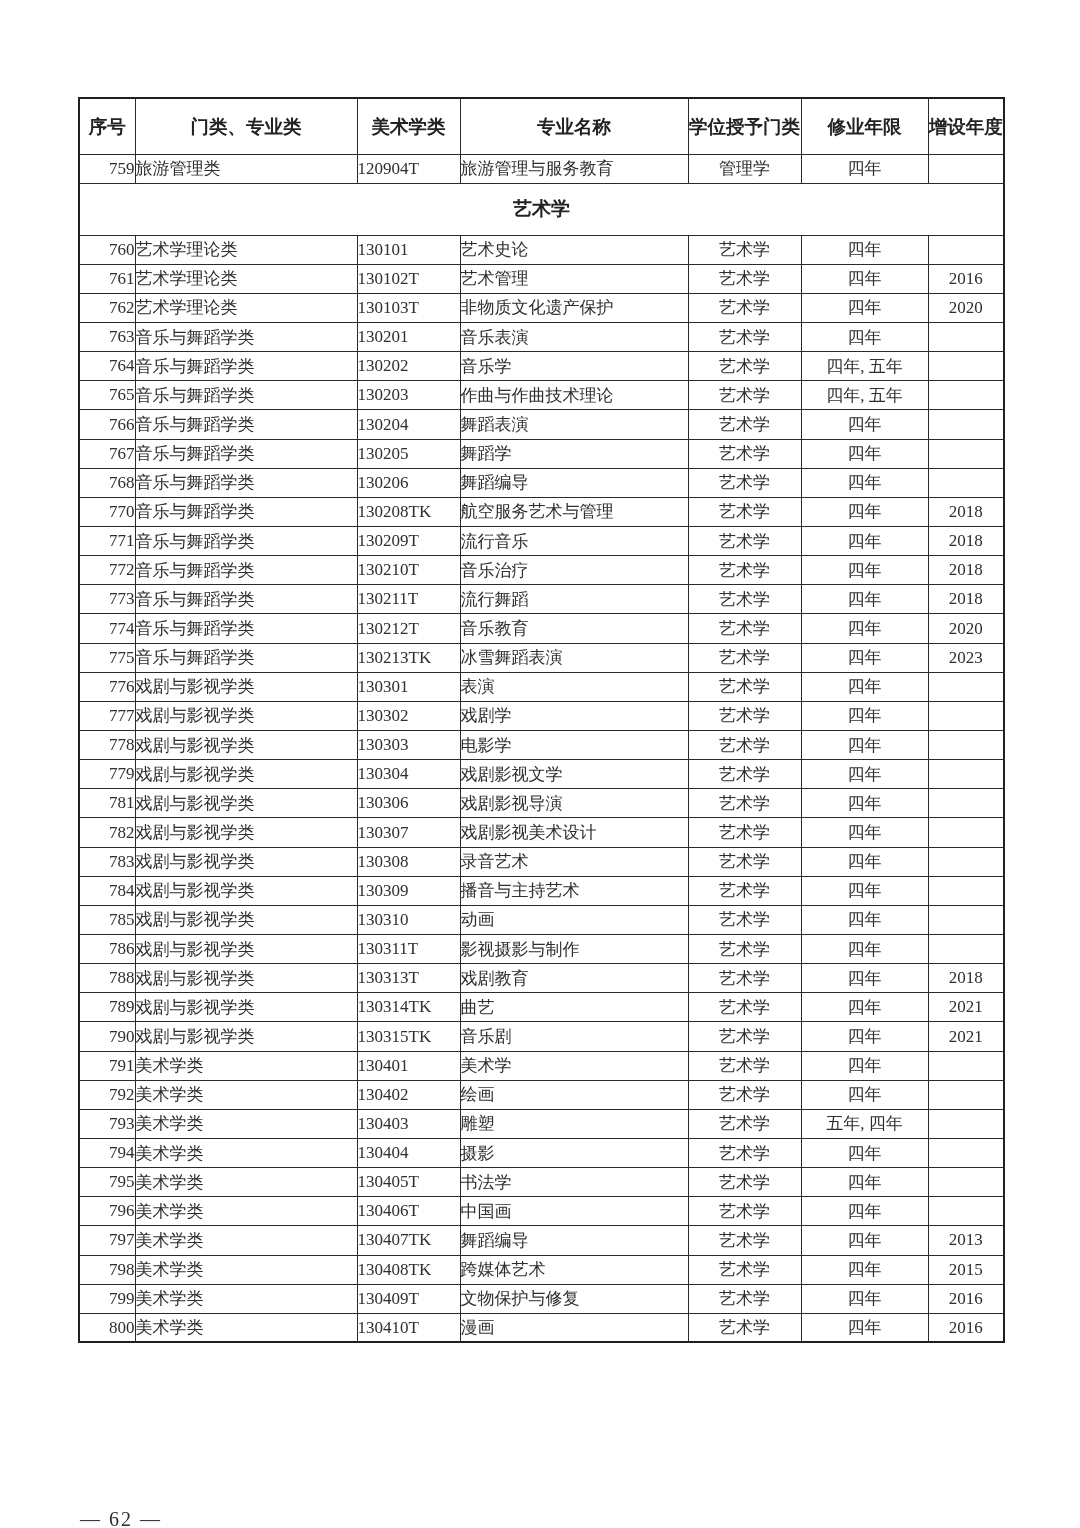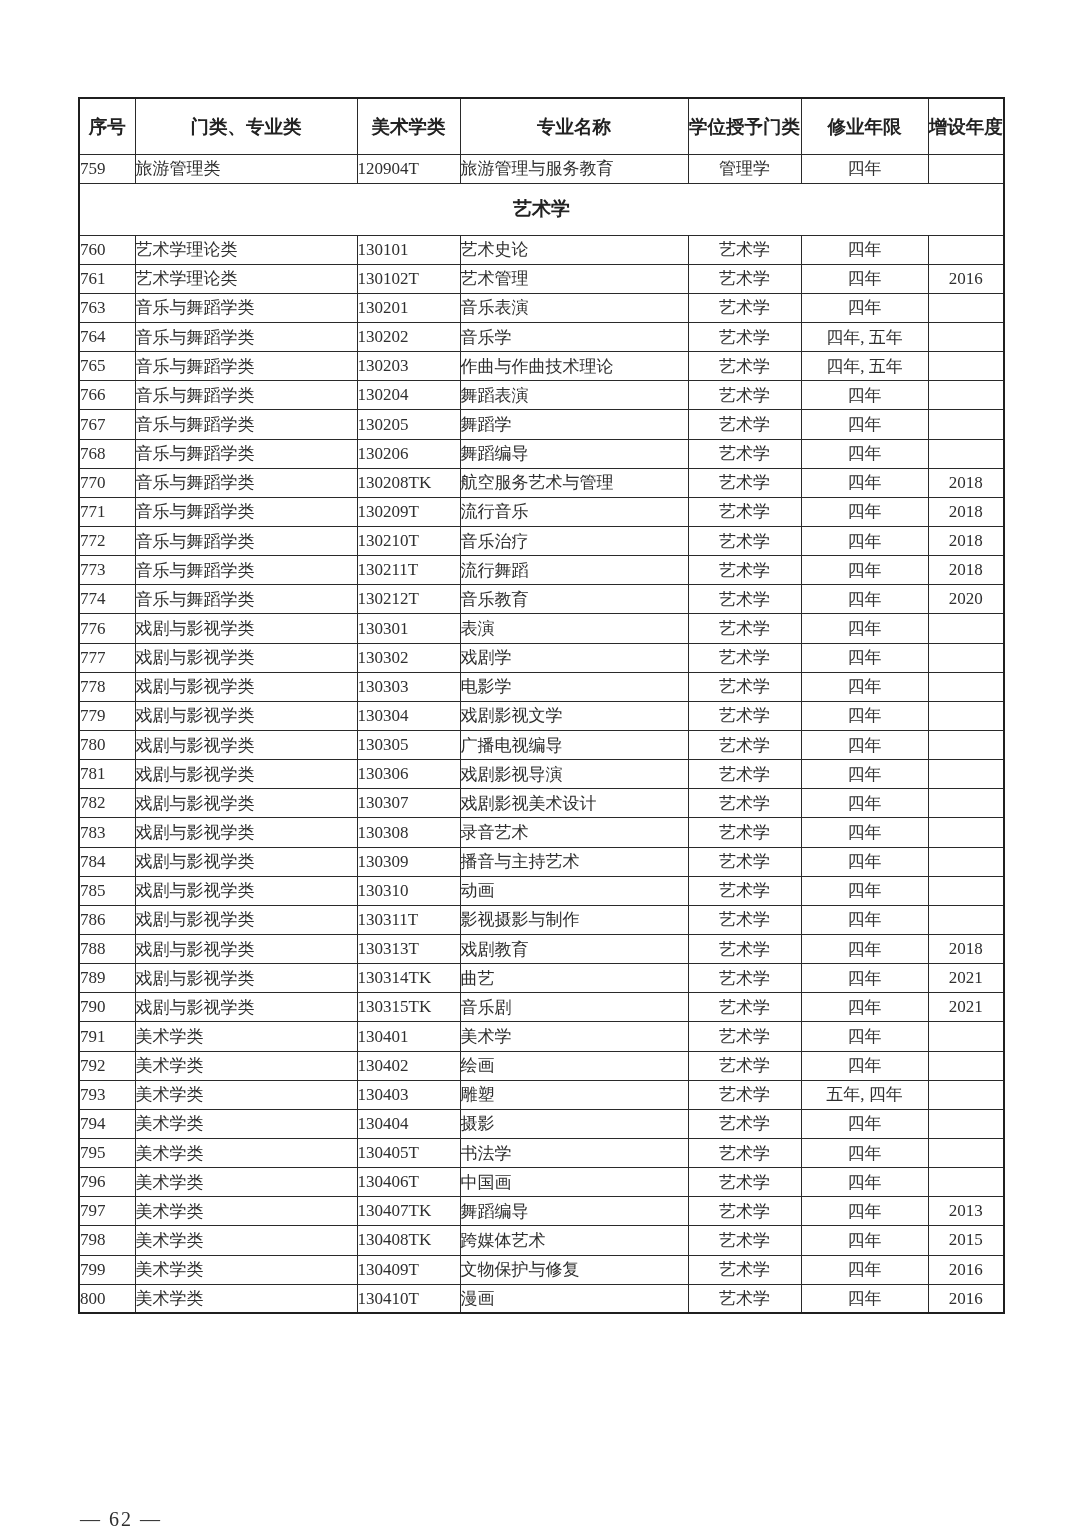--- a/index.html
+++ b/index.html
@@ -48,21 +48,21 @@
     font-size: 18.5px;
     color: #222222;
     text-align: center;
     line-height: 1.25;
     white-space: normal;
   }
   tbody tr { height: 29.15px; }
   tbody tr[data-name="section-row"] { height: 52px; }
 
   td.cell-index {
-    text-align: left;
+    text-align: right;
     font-size: 17px;
     font-family: Liberation Serif, serif;
   }
   td.cell-category,
   td.cell-code,
   td.cell-name {
     text-align: left;
     padding-left: 6px;
     font-size: 17px;
   }
@@ -140,20 +140,29 @@
         <tr data-name="table-row">
           <td class="cell-index" data-name="cell-index">761</td>
           <td class="cell-category" data-name="cell-category">艺术学理论类</td>
           <td class="cell-code" data-name="cell-code">130102T</td>
           <td class="cell-name" data-name="cell-name">艺术管理</td>
           <td class="cell-degree" data-name="cell-degree">艺术学</td>
           <td class="cell-years" data-name="cell-years">四年</td>
           <td class="cell-added" data-name="cell-added">2016</td>
         </tr>
         <tr data-name="table-row">
+          <td class="cell-index" data-name="cell-index">762</td>
+          <td class="cell-category" data-name="cell-category">艺术学理论类</td>
+          <td class="cell-code" data-name="cell-code">130103T</td>
+          <td class="cell-name" data-name="cell-name">非物质文化遗产保护</td>
+          <td class="cell-degree" data-name="cell-degree">艺术学</td>
+          <td class="cell-years" data-name="cell-years">四年</td>
+          <td class="cell-added" data-name="cell-added">2020</td>
+        </tr>
+        <tr data-name="table-row">
           <td class="cell-index" data-name="cell-index">763</td>
           <td class="cell-category" data-name="cell-category">音乐与舞蹈学类</td>
           <td class="cell-code" data-name="cell-code">130201</td>
           <td class="cell-name" data-name="cell-name">音乐表演</td>
           <td class="cell-degree" data-name="cell-degree">艺术学</td>
           <td class="cell-years" data-name="cell-years">四年</td>
           <td class="cell-added" data-name="cell-added"></td>
         </tr>
         <tr data-name="table-row">
           <td class="cell-index" data-name="cell-index">764</td>
@@ -239,20 +248,29 @@
         <tr data-name="table-row">
           <td class="cell-index" data-name="cell-index">774</td>
           <td class="cell-category" data-name="cell-category">音乐与舞蹈学类</td>
           <td class="cell-code" data-name="cell-code">130212T</td>
           <td class="cell-name" data-name="cell-name">音乐教育</td>
           <td class="cell-degree" data-name="cell-degree">艺术学</td>
           <td class="cell-years" data-name="cell-years">四年</td>
           <td class="cell-added" data-name="cell-added">2020</td>
         </tr>
         <tr data-name="table-row">
+          <td class="cell-index" data-name="cell-index">775</td>
+          <td class="cell-category" data-name="cell-category">音乐与舞蹈学类</td>
+          <td class="cell-code" data-name="cell-code">130213TK</td>
+          <td class="cell-name" data-name="cell-name">冰雪舞蹈表演</td>
+          <td class="cell-degree" data-name="cell-degree">艺术学</td>
+          <td class="cell-years" data-name="cell-years">四年</td>
+          <td class="cell-added" data-name="cell-added">2023</td>
+        </tr>
+        <tr data-name="table-row">
           <td class="cell-index" data-name="cell-index">776</td>
           <td class="cell-category" data-name="cell-category">戏剧与影视学类</td>
           <td class="cell-code" data-name="cell-code">130301</td>
           <td class="cell-name" data-name="cell-name">表演</td>
           <td class="cell-degree" data-name="cell-degree">艺术学</td>
           <td class="cell-years" data-name="cell-years">四年</td>
           <td class="cell-added" data-name="cell-added"></td>
         </tr>
         <tr data-name="table-row">
           <td class="cell-index" data-name="cell-index">777</td>
@@ -275,29 +293,20 @@
         <tr data-name="table-row">
           <td class="cell-index" data-name="cell-index">779</td>
           <td class="cell-category" data-name="cell-category">戏剧与影视学类</td>
           <td class="cell-code" data-name="cell-code">130304</td>
           <td class="cell-name" data-name="cell-name">戏剧影视文学</td>
           <td class="cell-degree" data-name="cell-degree">艺术学</td>
           <td class="cell-years" data-name="cell-years">四年</td>
           <td class="cell-added" data-name="cell-added"></td>
         </tr>
         <tr data-name="table-row">
-          <td class="cell-index" data-name="cell-index">780</td>
-          <td class="cell-category" data-name="cell-category">戏剧与影视学类</td>
-          <td class="cell-code" data-name="cell-code">130305</td>
-          <td class="cell-name" data-name="cell-name">广播电视编导</td>
-          <td class="cell-degree" data-name="cell-degree">艺术学</td>
-          <td class="cell-years" data-name="cell-years">四年</td>
-          <td class="cell-added" data-name="cell-added"></td>
-        </tr>
-        <tr data-name="table-row">
           <td class="cell-index" data-name="cell-index">781</td>
           <td class="cell-category" data-name="cell-category">戏剧与影视学类</td>
           <td class="cell-code" data-name="cell-code">130306</td>
           <td class="cell-name" data-name="cell-name">戏剧影视导演</td>
           <td class="cell-degree" data-name="cell-degree">艺术学</td>
           <td class="cell-years" data-name="cell-years">四年</td>
           <td class="cell-added" data-name="cell-added"></td>
         </tr>
         <tr data-name="table-row">
           <td class="cell-index" data-name="cell-index">782</td>

